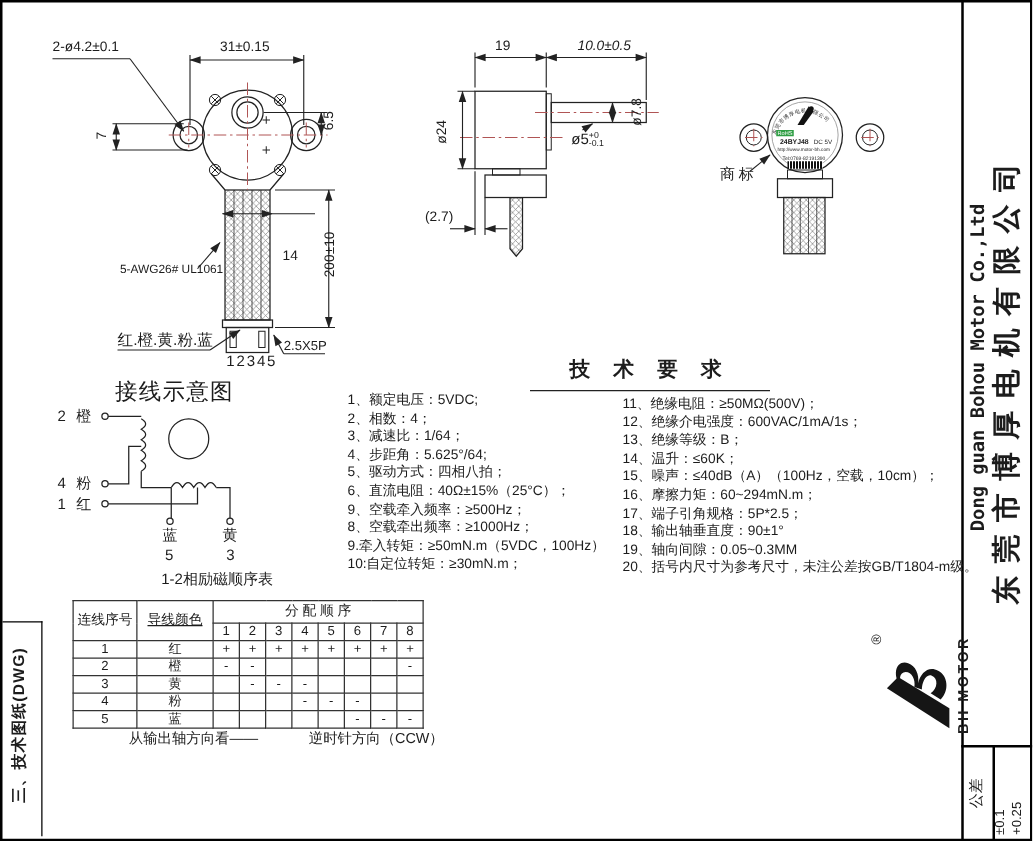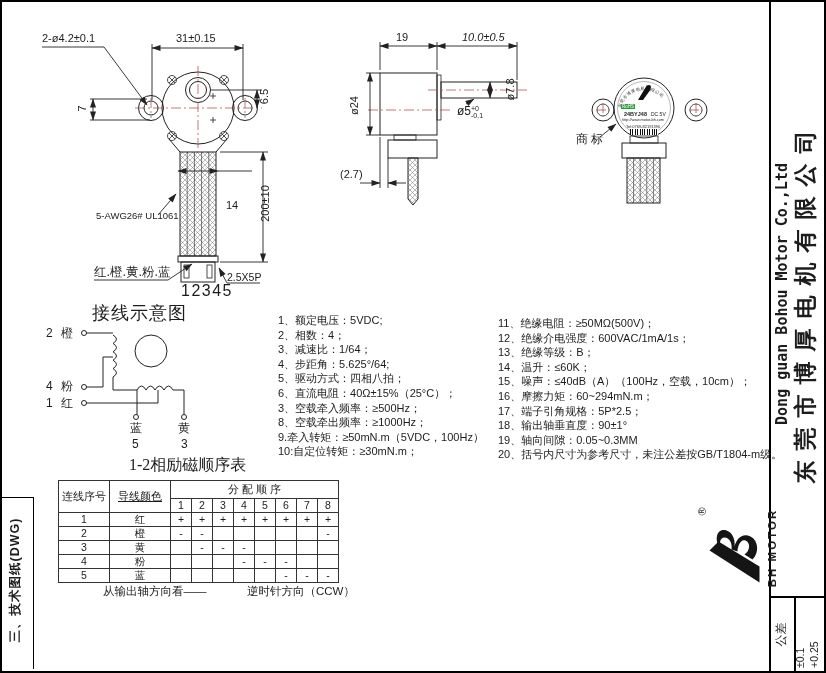--- a/index.html
+++ b/index.html
@@ -174,21 +174,21 @@
   <div id="left-box"></div>
 
   <div class="t dim" style="left:42px;top:33px;">2-ø4.2±0.1</div>
   <div class="t dim" style="left:176px;top:33px;">31±0.15</div>
   <div class="t dim rot" style="left:72px;top:103px;width:20px;">7</div>
   <div class="t dim rot" style="left:249px;top:91px;width:30px;">6.5</div>
   <div class="t dim" style="left:226px;top:160px;margin-top:40px;">14</div>
   <div class="t dim rot" style="left:235px;top:198px;width:60px;">200±10</div>
   <div class="t" style="left:96px;top:211px;font-size:9.5px;">5-AWG26# UL1061</div>
   <div class="t" style="left:94px;top:266px;font-size:12.5px;">红.橙.黄.粉.蓝</div>
-  <div class="t" style="left:181px;top:283px;font-size:16px;letter-spacing:1.5px;">12345</div>
+  <div class="t" style="left:181px;top:283px;font-size:12px;letter-spacing:1.5px;">12345</div>
   <div class="t" style="left:227px;top:272px;font-size:10.5px;">2.5X5P</div>
 
   <div class="t dim" style="left:396px;top:32px;">19</div>
   <div class="t dim" style="left:462px;top:32px;font-style:italic;">10.0±0.5</div>
   <div class="t dim rot" style="left:337px;top:100px;width:34px;">ø24</div>
   <div class="t dim rot" style="left:492px;top:84px;width:36px;">ø7.8</div>
   <div class="t" style="left:457px;top:105px;font-size:12px;">
     <span>ø5</span><span style="display:inline-block;vertical-align:middle;font-size:7px;line-height:7px;text-align:left;">
       <span style="display:block;">+0</span>
       <span style="display:block;">-0.1</span></span>
@@ -196,28 +196,29 @@
   <div class="t dim" style="left:340px;top:169px;">(2.7)</div>
 
   <div class="t" style="left:576px;top:133px;font-size:12px;letter-spacing:3px;">商标</div>
   <div class="lbl-txt" style="left:621px;top:105px;font-size:4.5px;"><span id="rohs">RoHS</span></div>
   <div class="lbl-txt" style="left:624px;top:112px;font-size:5.5px;font-weight:bold;">24BYJ48</div>
   <div class="lbl-txt" style="left:651px;top:112px;font-size:5px;">DC 5V</div>
   <div class="lbl-txt" style="left:622px;top:119px;font-size:3.8px;">http://www.motor-bh.com</div>
   <div class="lbl-txt" style="left:626px;top:124.5px;font-size:4px;">Tel:0769-82191390</div>
   <div id="barcode"></div>
 
+  <div id="tech-title">技 术 要 求</div>
   <div id="tech-left" class="techlist">
       <div>1、额定电压：5VDC;</div>
       <div>2、相数：4；</div>
       <div>3、减速比：1/64；</div>
       <div>4、步距角：5.625°/64;</div>
       <div>5、驱动方式：四相八拍；</div>
       <div>6、直流电阻：40Ω±15%（25°C）；</div>
-      <div>3、空载牵入频率：≥500Hz；</div>
+      <div>9、空载牵入频率：≥500Hz；</div>
       <div>8、空载牵出频率：≥1000Hz；</div>
       <div>9.牵入转矩：≥50mN.m（5VDC，100Hz）</div>
       <div>10:自定位转矩：≥30mN.m；</div>
     </div>
   <div id="tech-right" class="techlist">
       <div>11、绝缘电阻：≥50MΩ(500V)；</div>
       <div>12、绝缘介电强度：600VAC/1mA/1s；</div>
       <div>13、绝缘等级：B；</div>
       <div>14、温升：≤60K；</div>
       <div>15、噪声：≤40dB（A）（100Hz，空载，10cm）；</div>
@@ -232,21 +233,21 @@
   <div class="t wlabel" style="left:46px;top:327px;">2</div>
   <div class="t wlabel" style="left:61px;top:327px;">橙</div>
   <div class="t wlabel" style="left:46px;top:380px;">4</div>
   <div class="t wlabel" style="left:61px;top:380px;">粉</div>
   <div class="t wlabel" style="left:46px;top:397px;">1</div>
   <div class="t wlabel" style="left:61px;top:397px;">红</div>
   <div class="t wlabel" style="left:130px;top:422px;">蓝</div>
   <div class="t wlabel" style="left:132px;top:438px;">5</div>
   <div class="t wlabel" style="left:178px;top:422px;">黄</div>
   <div class="t wlabel" style="left:181px;top:438px;">3</div>
-  <div class="t" style="left:129px;top:457px;font-size:16px;font-family:Liberation Serif, serif;">1-2相励磁顺序表</div>
+  <div class="t" style="left:129px;top:457px;font-size:12px;">1-2相励磁顺序表</div>
 
   <table id="seq-table">
     <tbody id="seq-body">
         <tr>
           <td class="h" rowspan="2" style="width: 50px;">连线序号</td>
           <td class="h" rowspan="2" style="width: 60px; text-decoration: underline;">导线颜色</td>
           <td class="h" colspan="8" style="height: 17px;">分 配 顺 序</td>
         </tr>
         <tr>
           <td style="width: 20px;">1</td>

